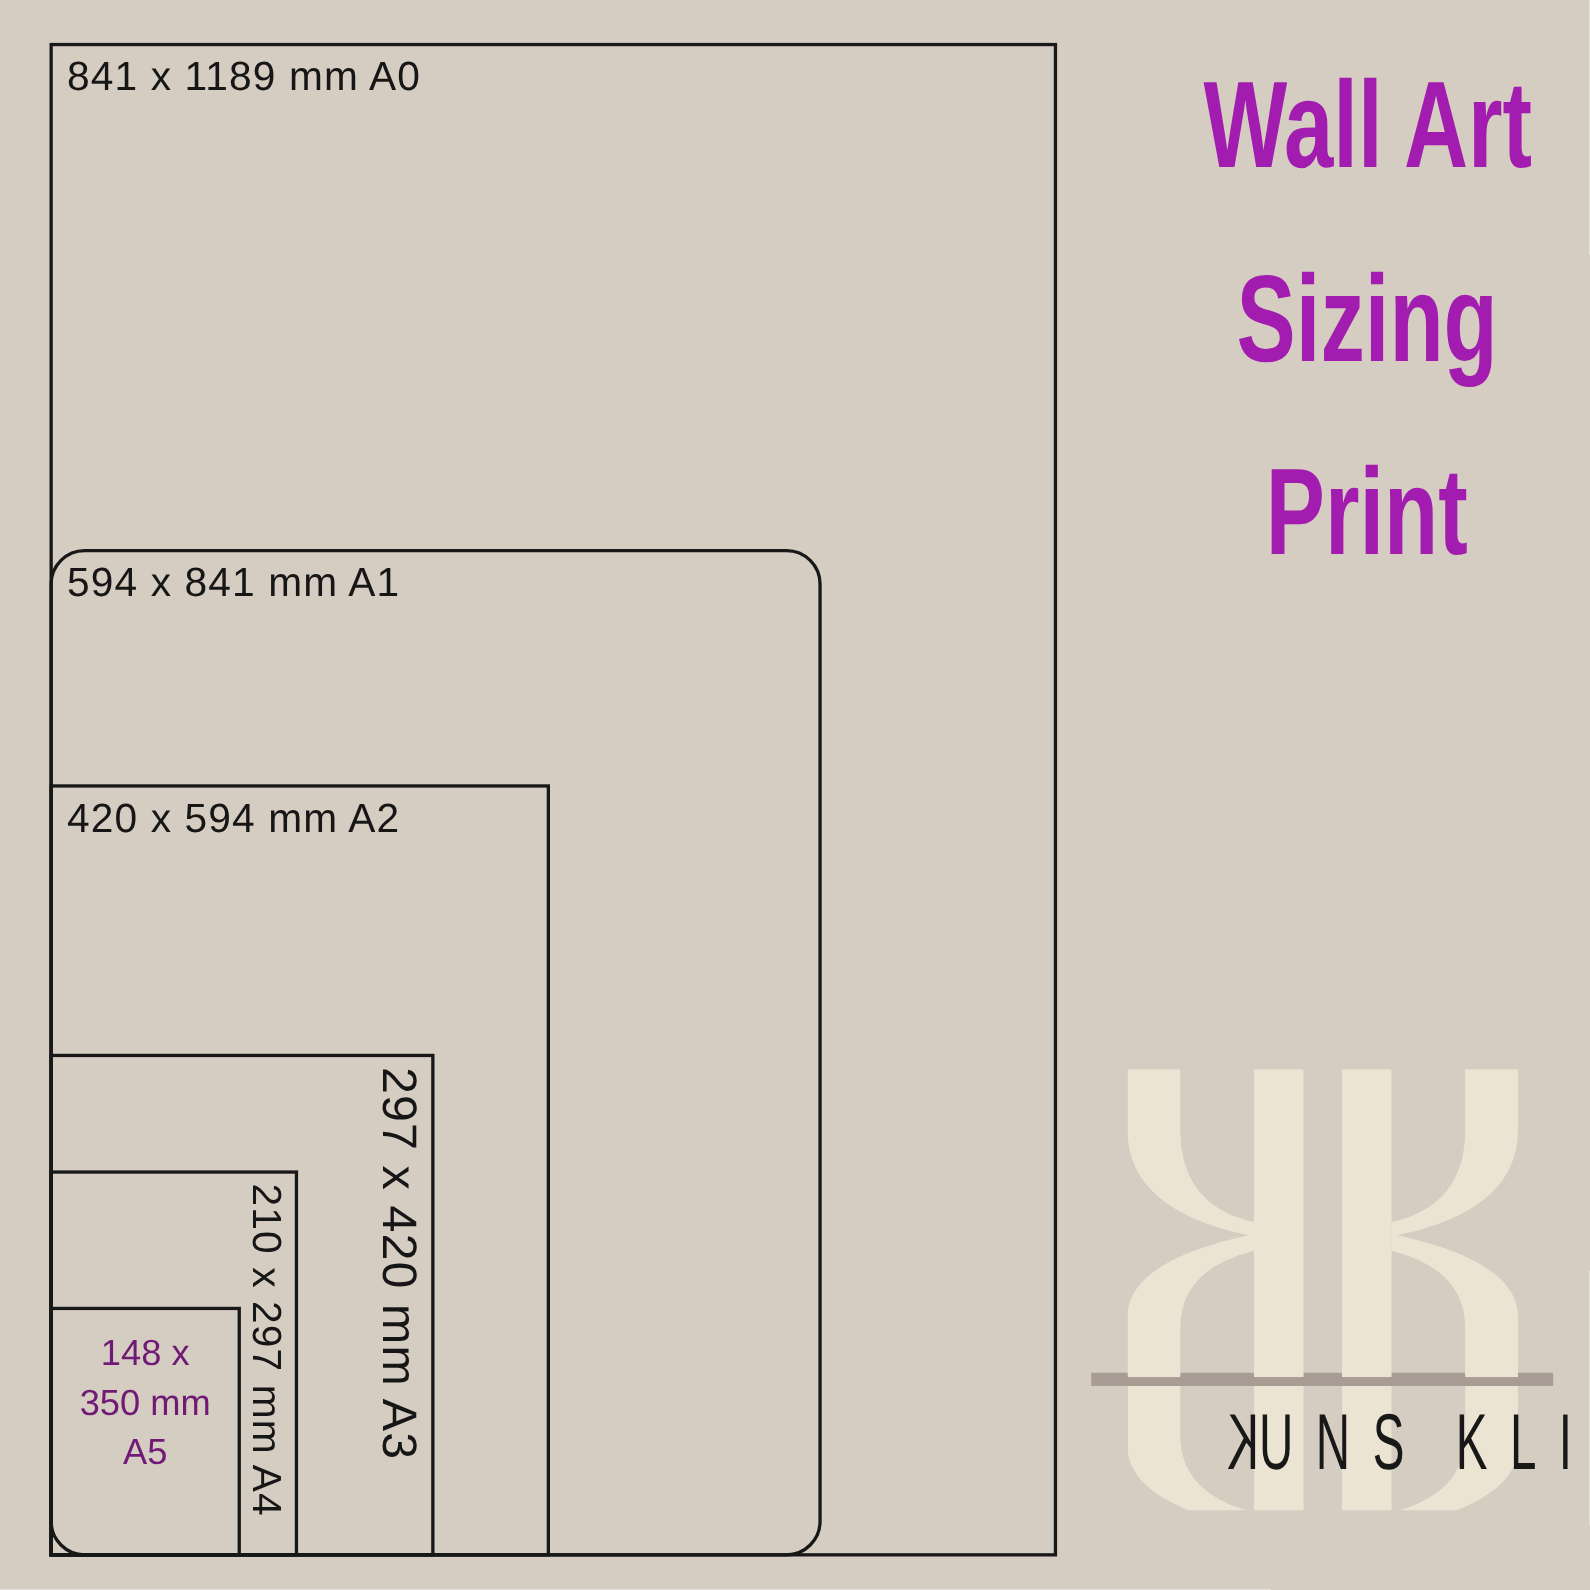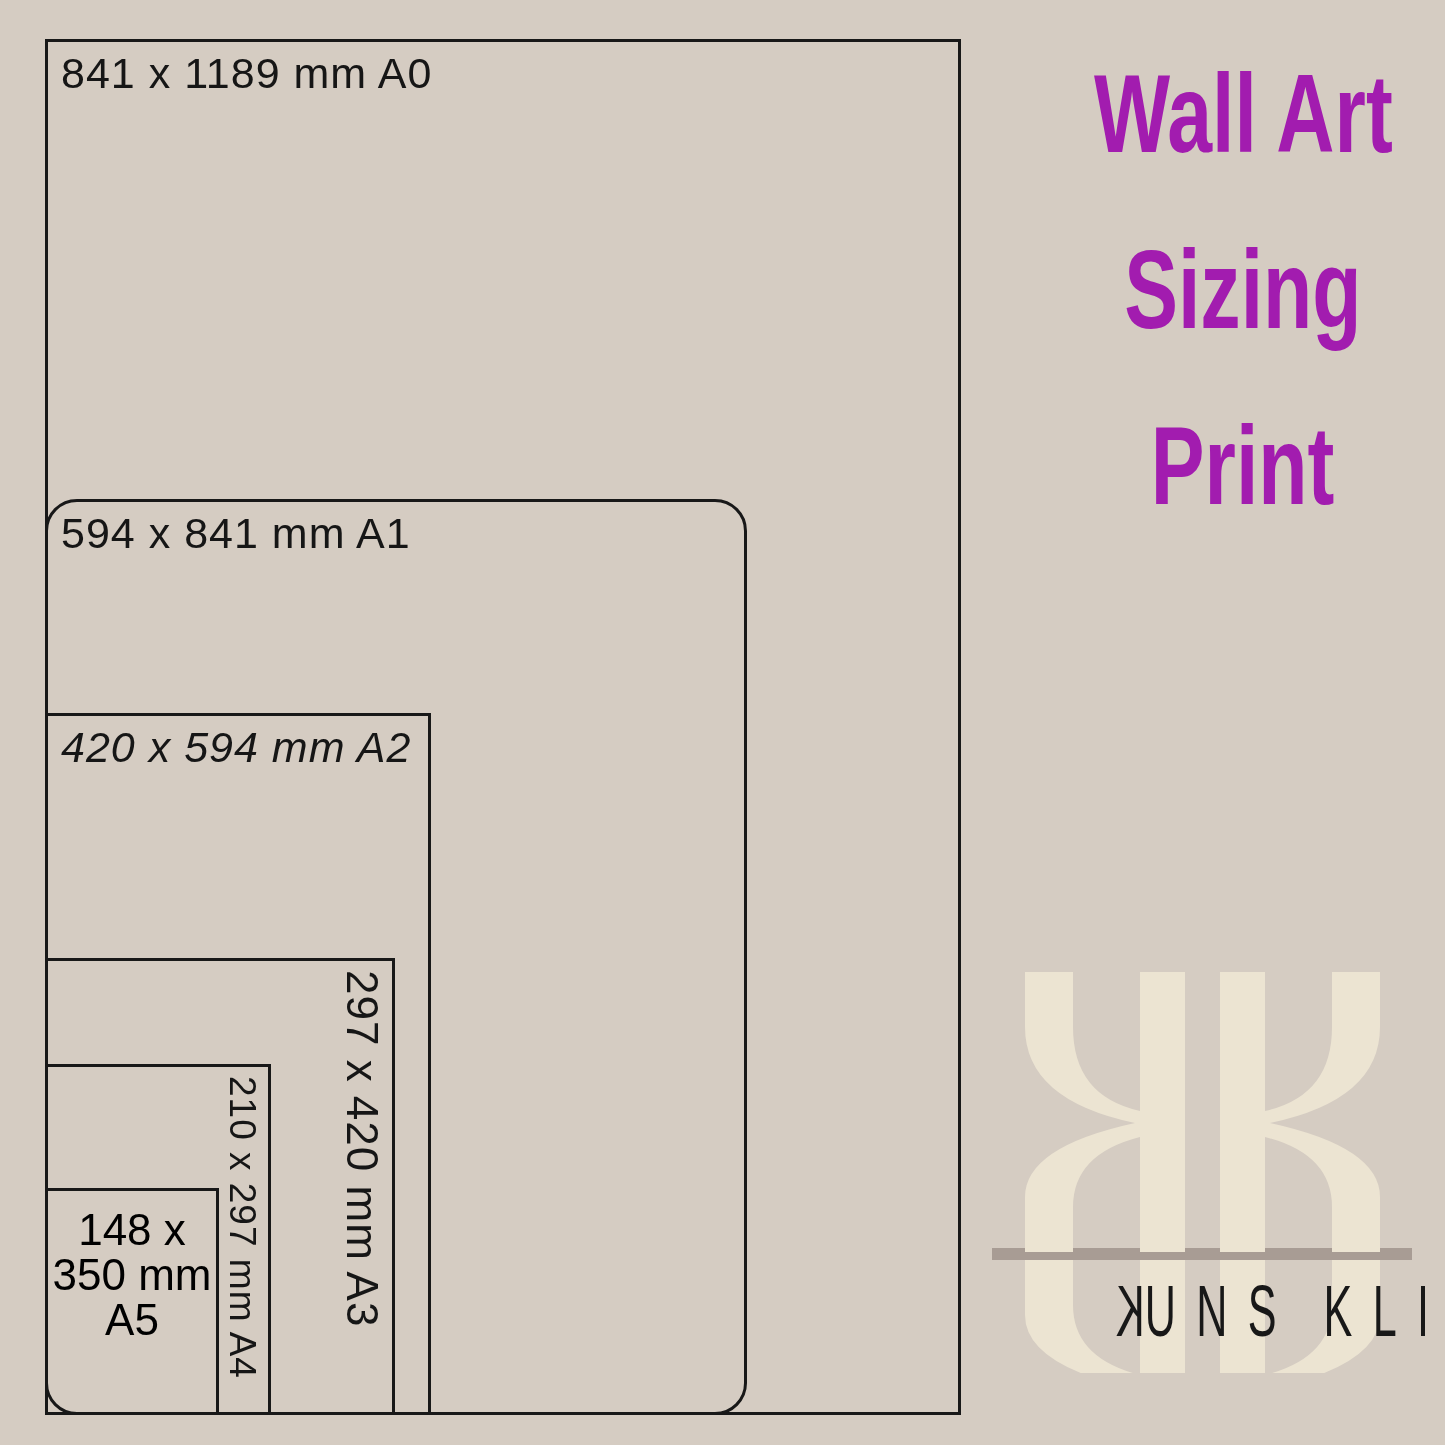--- a/index.html
+++ b/index.html
@@ -10,38 +10,38 @@
     font-family:"Liberation Sans", sans-serif;
     color:#1b1b1b;
   }
   
   .size-box{
     position:absolute;left:45px;box-sizing:border-box;
     border:3px solid #181818;background:transparent;
   }
   .a0{top:39px;  width:916px;height:1376px;}
   .a1{top:499px; width:702px;height:916px;border-radius:32px;}
-  .a2{top:713px; width:386px;height:702px;font-style:italic;}
+  .a2{top:713px; width:455px;height:702px;}
   .a3{top:958px; width:350px;height:457px;}
   .a4{top:1064px;width:226px;height:351px;}
   .a5{top:1188px;width:174px;height:227px;}
   .h-label{
     position:absolute;top:7px;left:13px;
-    font-size:43px;letter-spacing:1px;white-space:nowrap;color:#161616;
+    font-size:37px;letter-spacing:1px;white-space:nowrap;color:#161616;
   }
   .v-label{
     position:absolute;top:9px;
     writing-mode:vertical-rl;text-orientation:mixed;
     white-space:nowrap;color:#161616;letter-spacing:1px;
   }
   .a3 .v-label{right:5px;font-size:44px;}
   .a4 .v-label{right:5px;font-size:37px;}
   .a5-label{
     position:absolute;top:16px;left:0;right:0;
-    text-align:center;font-size:44px;line-height:45px;color:#000000;
+    text-align:center;font-size:33px;line-height:45px;color:#701a75;
   }
   
   .title{
     position:absolute;left:961px;top:26px;width:484px;
     text-align:center;color:#a21caf;
     font-size:112px;line-height:176px;font-weight:700;margin-left:40px;
   }
   .title .tline{display:inline-block;transform:scaleX(0.72);white-space:nowrap;}
   
   .monogram{position:absolute;left:1025px;top:972px;width:355px;height:280px;z-index:3;}

